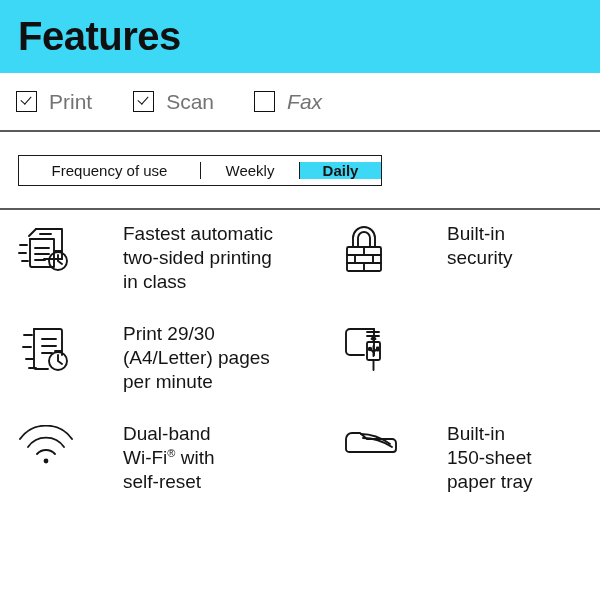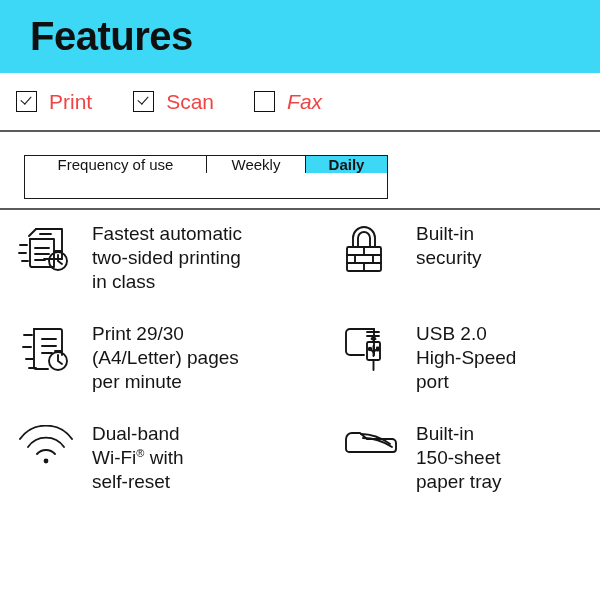--- a/index.html
+++ b/index.html
@@ -31,21 +31,21 @@
     background: #3ed8f7;
     display: flex;
     align-items: center;
   }
   .header-title {
     font-size: 40px;
     line-height: 40px;
     font-weight: 700;
     letter-spacing: -0.5px;
     color: #101010;
-    margin-left: 30px;
+    margin-left: 18px;
     margin-top: -2px;
     font-family: "Liberation Sans", sans-serif;
   }
 
   
   .checkbox-row {
     position: absolute;
     left: 0;
     top: 73px;
     width: 600px;
@@ -80,46 +80,45 @@
     width: 9px;
     height: 5px;
     border-left: 1.7px solid #111111;
     border-bottom: 1.7px solid #111111;
     transform: rotate(-48deg);
   }
   .check-label {
     font-size: 21px;
     line-height: 21px;
     margin-left: 12px;
-    color: #ef4444;
+    color: #737373;
     white-space: nowrap;
   }
 
   
   .divider {
     position: absolute;
     left: 0;
     width: 600px;
     height: 2px;
     background: #5b5b5b;
   }
   .divider.top { top: 130px; }
   .divider.bottom { top: 208px; }
 
   
   .freq-table {
     position: absolute;
     left: 18px;
     top: 155px;
-    height: 44px;
-    display: flex;
-    align-items: flex-start;
+    height: 31px;
+    display: flex;
+    align-items: center;
     border: 1.4px solid #1a1a1a;
     box-sizing: border-box;
-    margin-left: 6px;
   }
   .freq-cell {
     box-sizing: border-box;
     display: flex;
     align-items: center;
     justify-content: center;
     font-size: 15px;
     color: #141414;
     background: #ffffff;
     border-right: 1.4px solid #1a1a1a;
@@ -139,20 +138,21 @@
     width: 600px;
     display: grid;
     grid-template-columns: 332px 268px;
     grid-auto-rows: 100px;
   }
   .feature {
     display: flex;
     align-items: flex-start;
     padding-left: 18px;
     box-sizing: border-box;
+    gap: 31px;
   }
   .feature.col-right { padding-left: 342px; }
   .features > .feature.col-right { padding-left: 10px; }
 
   .feat-icon {
     flex: 0 0 auto;
     width: 62px;
     height: 58px;
     display: flex;
     align-items: flex-start;
@@ -292,23 +292,20 @@
           <path d="M31.5 14 V17"></path>
           <path d="M31.5 11 L29.5 14 H33.5 Z" fill="#151515"></path>
           <path d="M31.5 21 V31"></path>
           <path d="M28 24 L31.5 27"></path>
           <path d="M35 24 L31.5 27"></path>
           <circle cx="28" cy="24" r="1.3" fill="#151515"></circle>
           <path d="M35 22.5 H36.2 V25.5 H35 Z" fill="#151515"></path>
           <path d="M31.5 35 V45"></path>
         </svg>
       </span>
-      <span class="feat-text">USB 2.0
-High-Speed
-port</span>
     </div>
 
     <div class="feature">
       <span class="feat-icon">
         <svg width="56" height="42" viewBox="0 0 56 42" fill="none" stroke="#151515" stroke-width="1.9" stroke-linecap="round" stroke-linejoin="round">
           <path d="M2 14 A32 32 0 0 1 54 14"></path>
           <path d="M10 22 A22 22 0 0 1 46 22"></path>
           <path d="M19 29 A12 12 0 0 1 37 29"></path>
           <circle cx="28" cy="36" r="2.4" fill="#151515" stroke="none"></circle>
         </svg>

